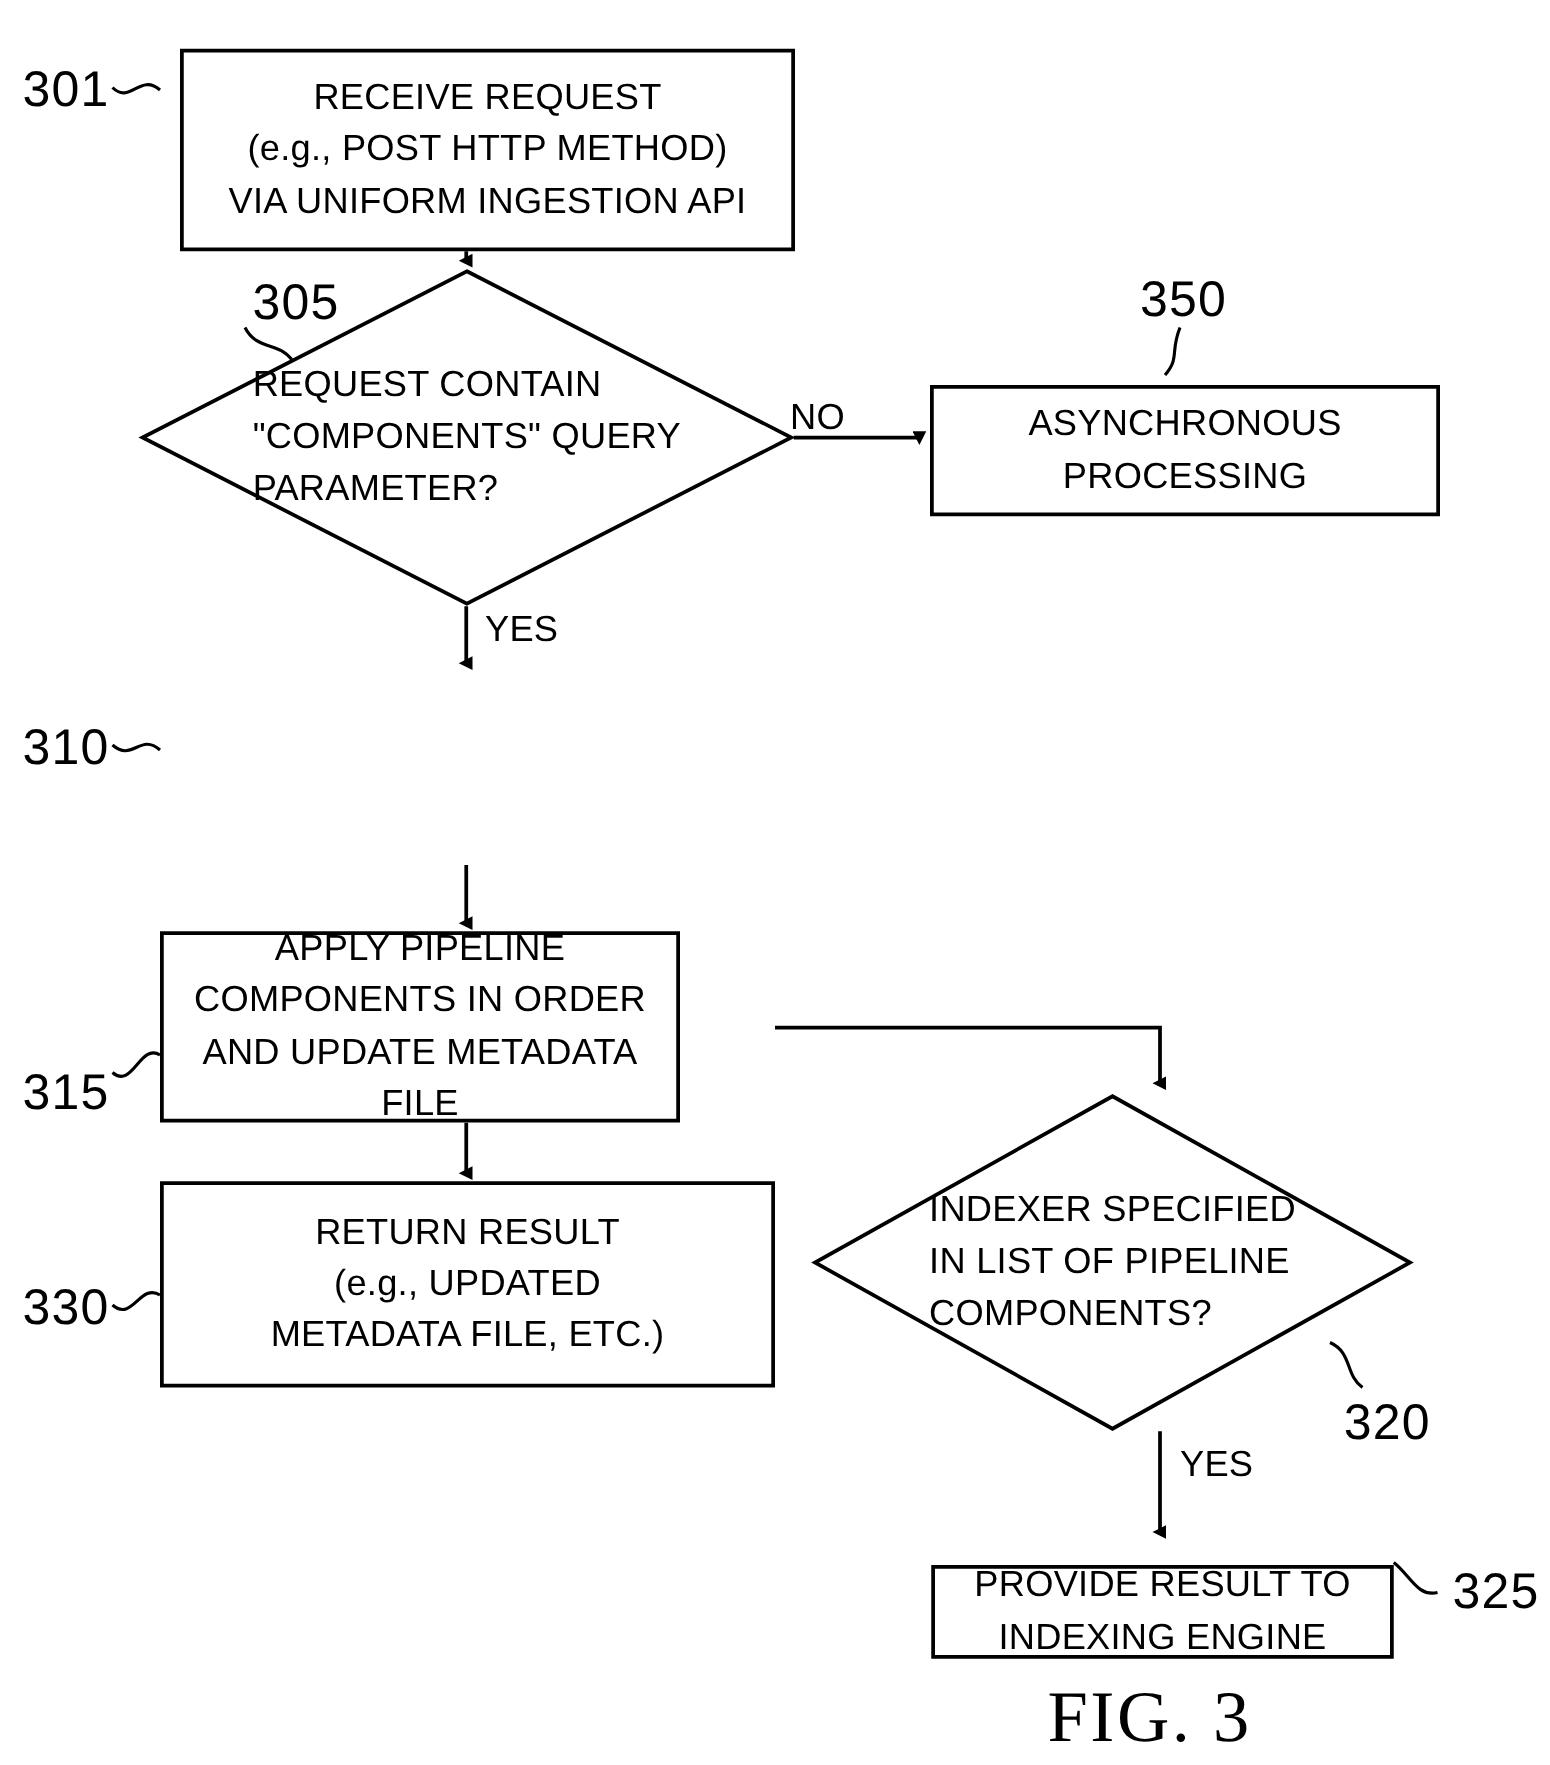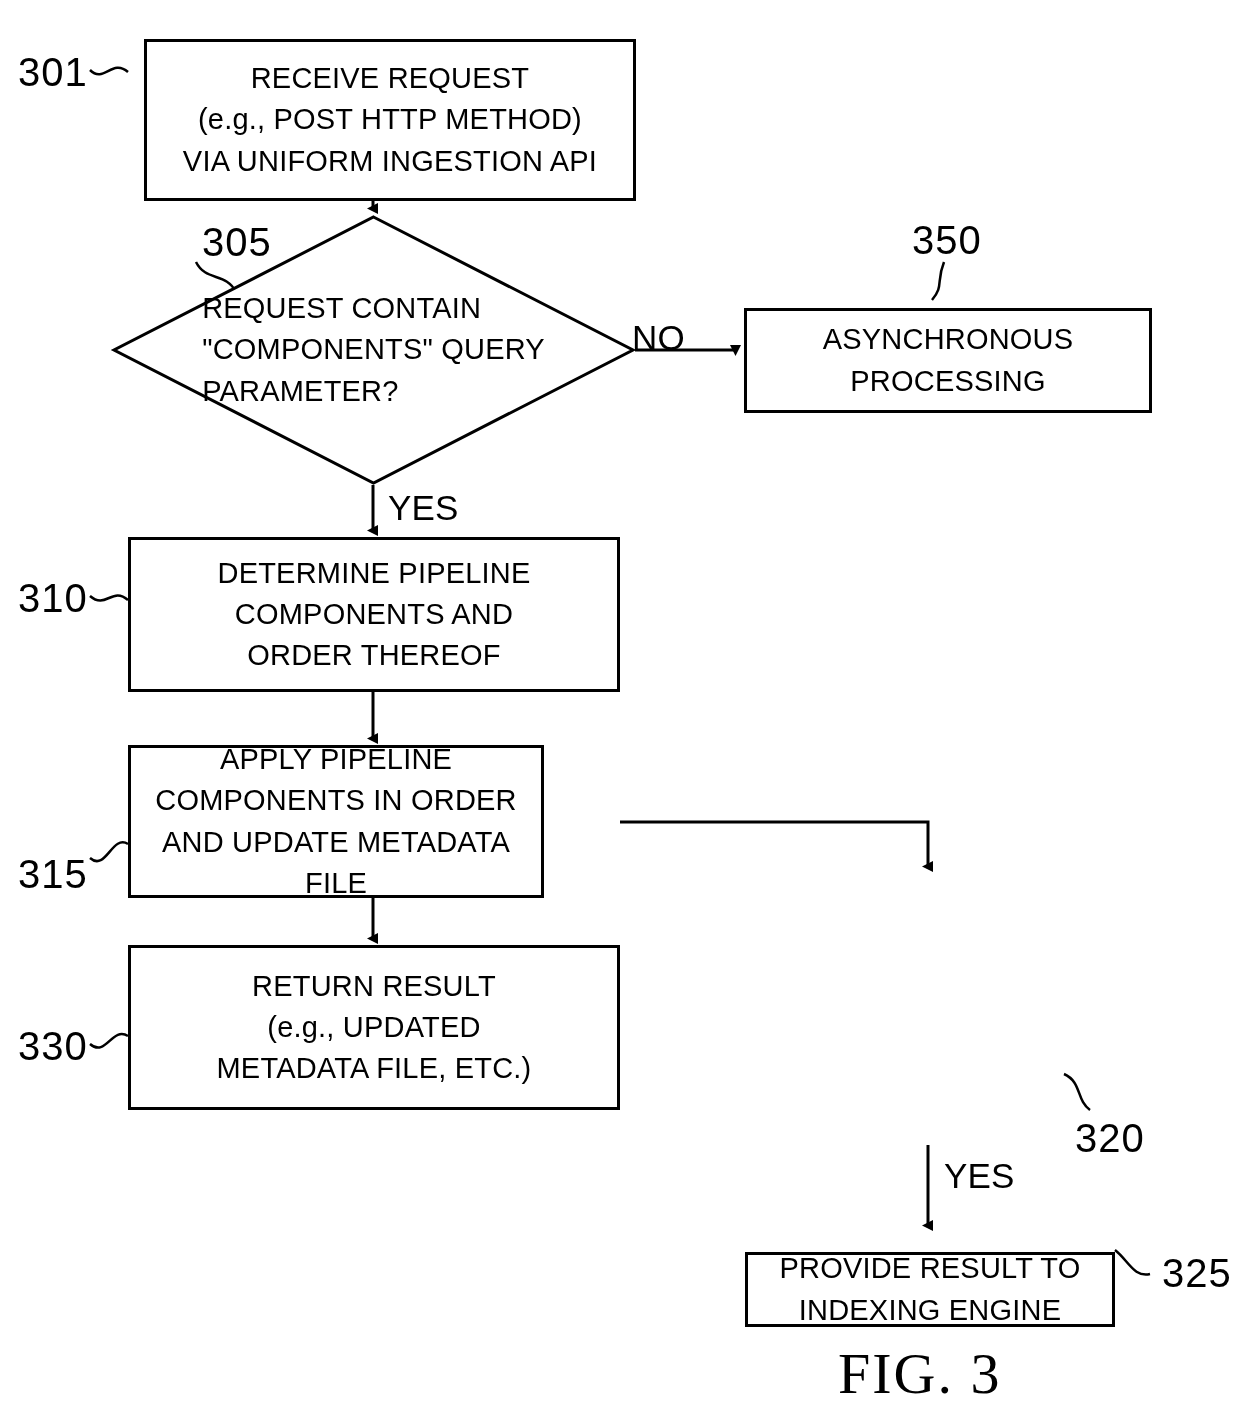--- a/index.html
+++ b/index.html
@@ -67,21 +67,21 @@
   }
   .ref-num {
     position: absolute;
     font-size: 40px;
     letter-spacing: 1px;
     line-height: 1;
     white-space: nowrap;
   }
   .branch-label {
     position: absolute;
-    font-size: 35px;
+    font-size: 29px;
     letter-spacing: 0.2px;
     line-height: 1;
     white-space: nowrap;
   }
   .fig-caption {
     position: absolute;
     font-family: "Liberation Serif", serif;
     font-size: 58px;
     letter-spacing: 2px;
     line-height: 1;
@@ -170,41 +170,44 @@
 PARAMETER?</div>
   </div>
   <div class="ref-num" style="left:170px; top:222px;margin-left:32px;">305</div>
 
   <div class="node-box" style="left:744px; top:308px; width:408px; height:105px;">
     <div class="node-text">ASYNCHRONOUS
 PROCESSING</div>
   </div>
   <div class="ref-num" style="left:912px; top:220px;">350</div>
 
-  <div class="node-box" style="left:128px; top:537px; width:492px; height:155px;">
-    <div class="node-text">DETERMINE PIPELINE
-COMPONENTS AND
-ORDER THEREOF</div>
-  </div>
   <div class="ref-num" style="left:18px; top:578px;">310</div>
 
   <div class="node-box" style="left:128px; top:745px; width:416px; height:153px;">
     <div class="node-text">APPLY PIPELINE
 COMPONENTS IN ORDER
 AND UPDATE METADATA FILE</div>
   </div>
   <div class="ref-num" style="left:18px; top:840px;margin-top:14px;">315</div>
 
   <div class="node-box" style="left:128px; top:945px; width:492px; height:165px;">
     <div class="node-text">RETURN RESULT
 (e.g., UPDATED
 METADATA FILE, ETC.)</div>
   </div>
   <div class="ref-num" style="left:18px; top:1026px;">330</div>
 
+  <div class="diamond-wrap" style="left:650px; top:875px; width:480px; height:270px;">
+    <svg width="480" height="270" viewBox="0 0 480 270">
+      <polygon points="240,2 478,135 240,268 2,135" fill="#ffffff" stroke="#000000" stroke-width="3"></polygon>
+    </svg>
+    <div class="diamond-text">INDEXER SPECIFIED
+IN LIST OF PIPELINE
+COMPONENTS?</div>
+  </div>
   <div class="ref-num" style="left:1075px; top:1118px;">320</div>
 
   <div class="node-box" style="left:745px; top:1232px; width:370px; height:75px;margin-top:20px;">
     <div class="node-text">PROVIDE RESULT TO
 INDEXING ENGINE</div>
   </div>
   <div class="ref-num" style="left:1162px; top:1253px;">325</div>
 
   <div class="branch-label" style="left:632px; top:320px;">NO</div>
   <div class="branch-label" style="left:388px; top:490px;">YES</div>

